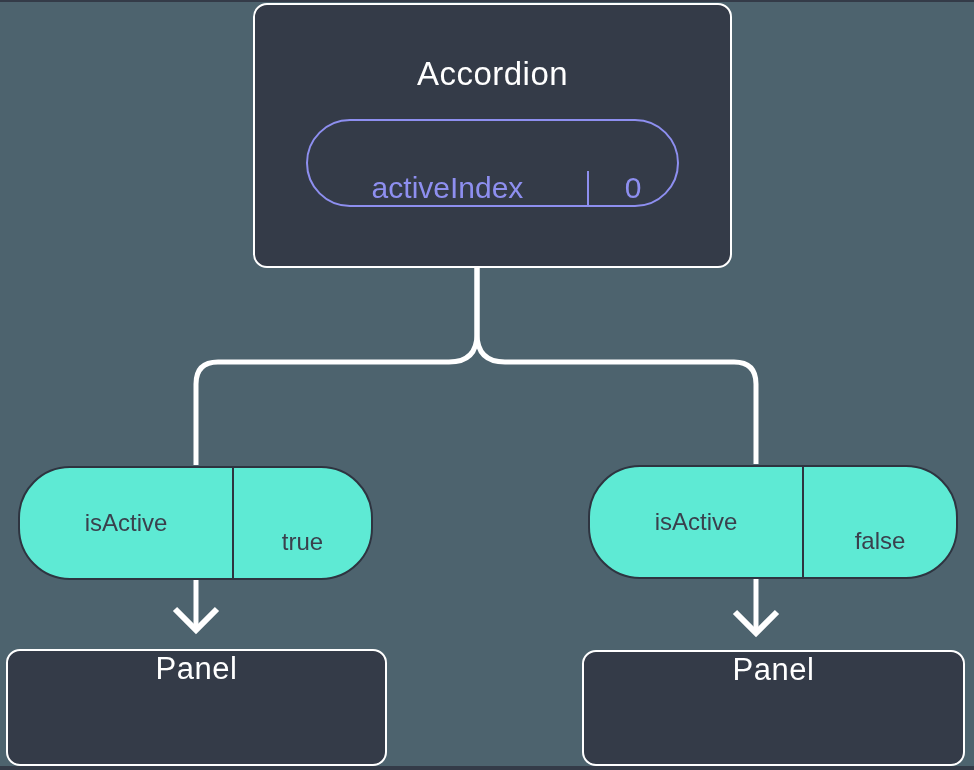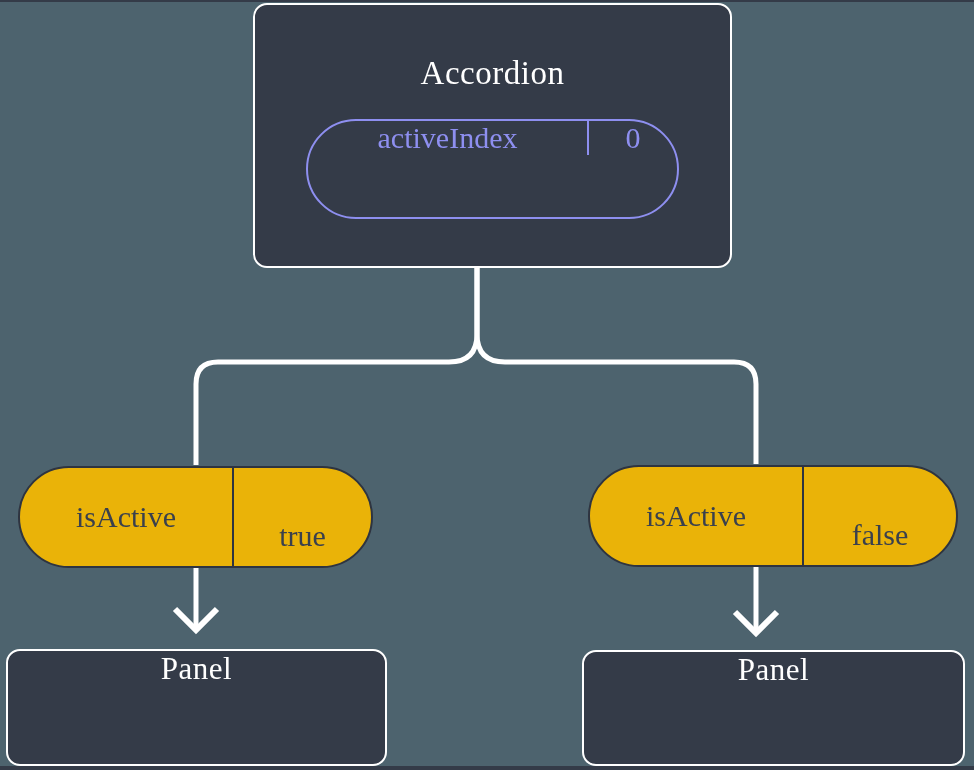--- a/index.html
+++ b/index.html
@@ -4,21 +4,21 @@
 <style>
   html, body { margin: 0; padding: 0; }
   body { background: #4d636e; }
 
   .canvas {
     position: relative;
     width: 974px;
     height: 770px;
     background: #4d636e;
     overflow: hidden;
-    font-family: Liberation Serif, serif;
+    font-family: Liberation Sans, sans-serif;
   }
 
   .edge-strip {
     position: absolute;
     left: 0;
     width: 974px;
     background: #343b48;
   }
   .edge-strip.top { top: 0; height: 2px; }
   .edge-strip.bottom { top: 766px; height: 4px; }
@@ -49,54 +49,54 @@
     font-weight: 500;
     letter-spacing: 0.5px;
     color: #ffffff;
   }
 
   .state-pill {
     position: absolute;
     left: 51px;
     top: 114px;
     width: 373px;
-    height: 100px;
+    height: 88px;
     border: 2px solid #8e8ff0;
     border-radius: 50px;
     box-sizing: border-box;
     display: flex;
-    align-items: flex-start;
+    align-items: flex-end;
     color: #8e8ff0;
     font-size: 30px;
   }
   .state-pill .pill-label {
     flex: 0 0 279px;
     border-right: 2px solid #8e8ff0;
     display: flex;
     align-items: center;
     justify-content: center;
   }
   .state-pill .pill-value {
     flex: 1 1 auto;
     display: flex;
     align-items: center;
     justify-content: center;
   }
 
   .prop-pill {
     position: absolute;
-    height: 102px;
-    background: #eab308;
+    height: 114px;
+    background: #5eead4;
     border: 2px solid #2e3440;
     border-radius: 52px;
     box-sizing: border-box;
     display: flex;
     align-items: stretch;
     color: #3a404d;
-    font-size: 30px;
+    font-size: 24px;
   }
   .prop-pill .pill-label {
     flex: 0 0 212px;
     border-right: 2px solid #2e3440;
     display: flex;
     align-items: center;
     justify-content: center;
   }
   .prop-pill .pill-value {
     flex: 1 1 auto;

